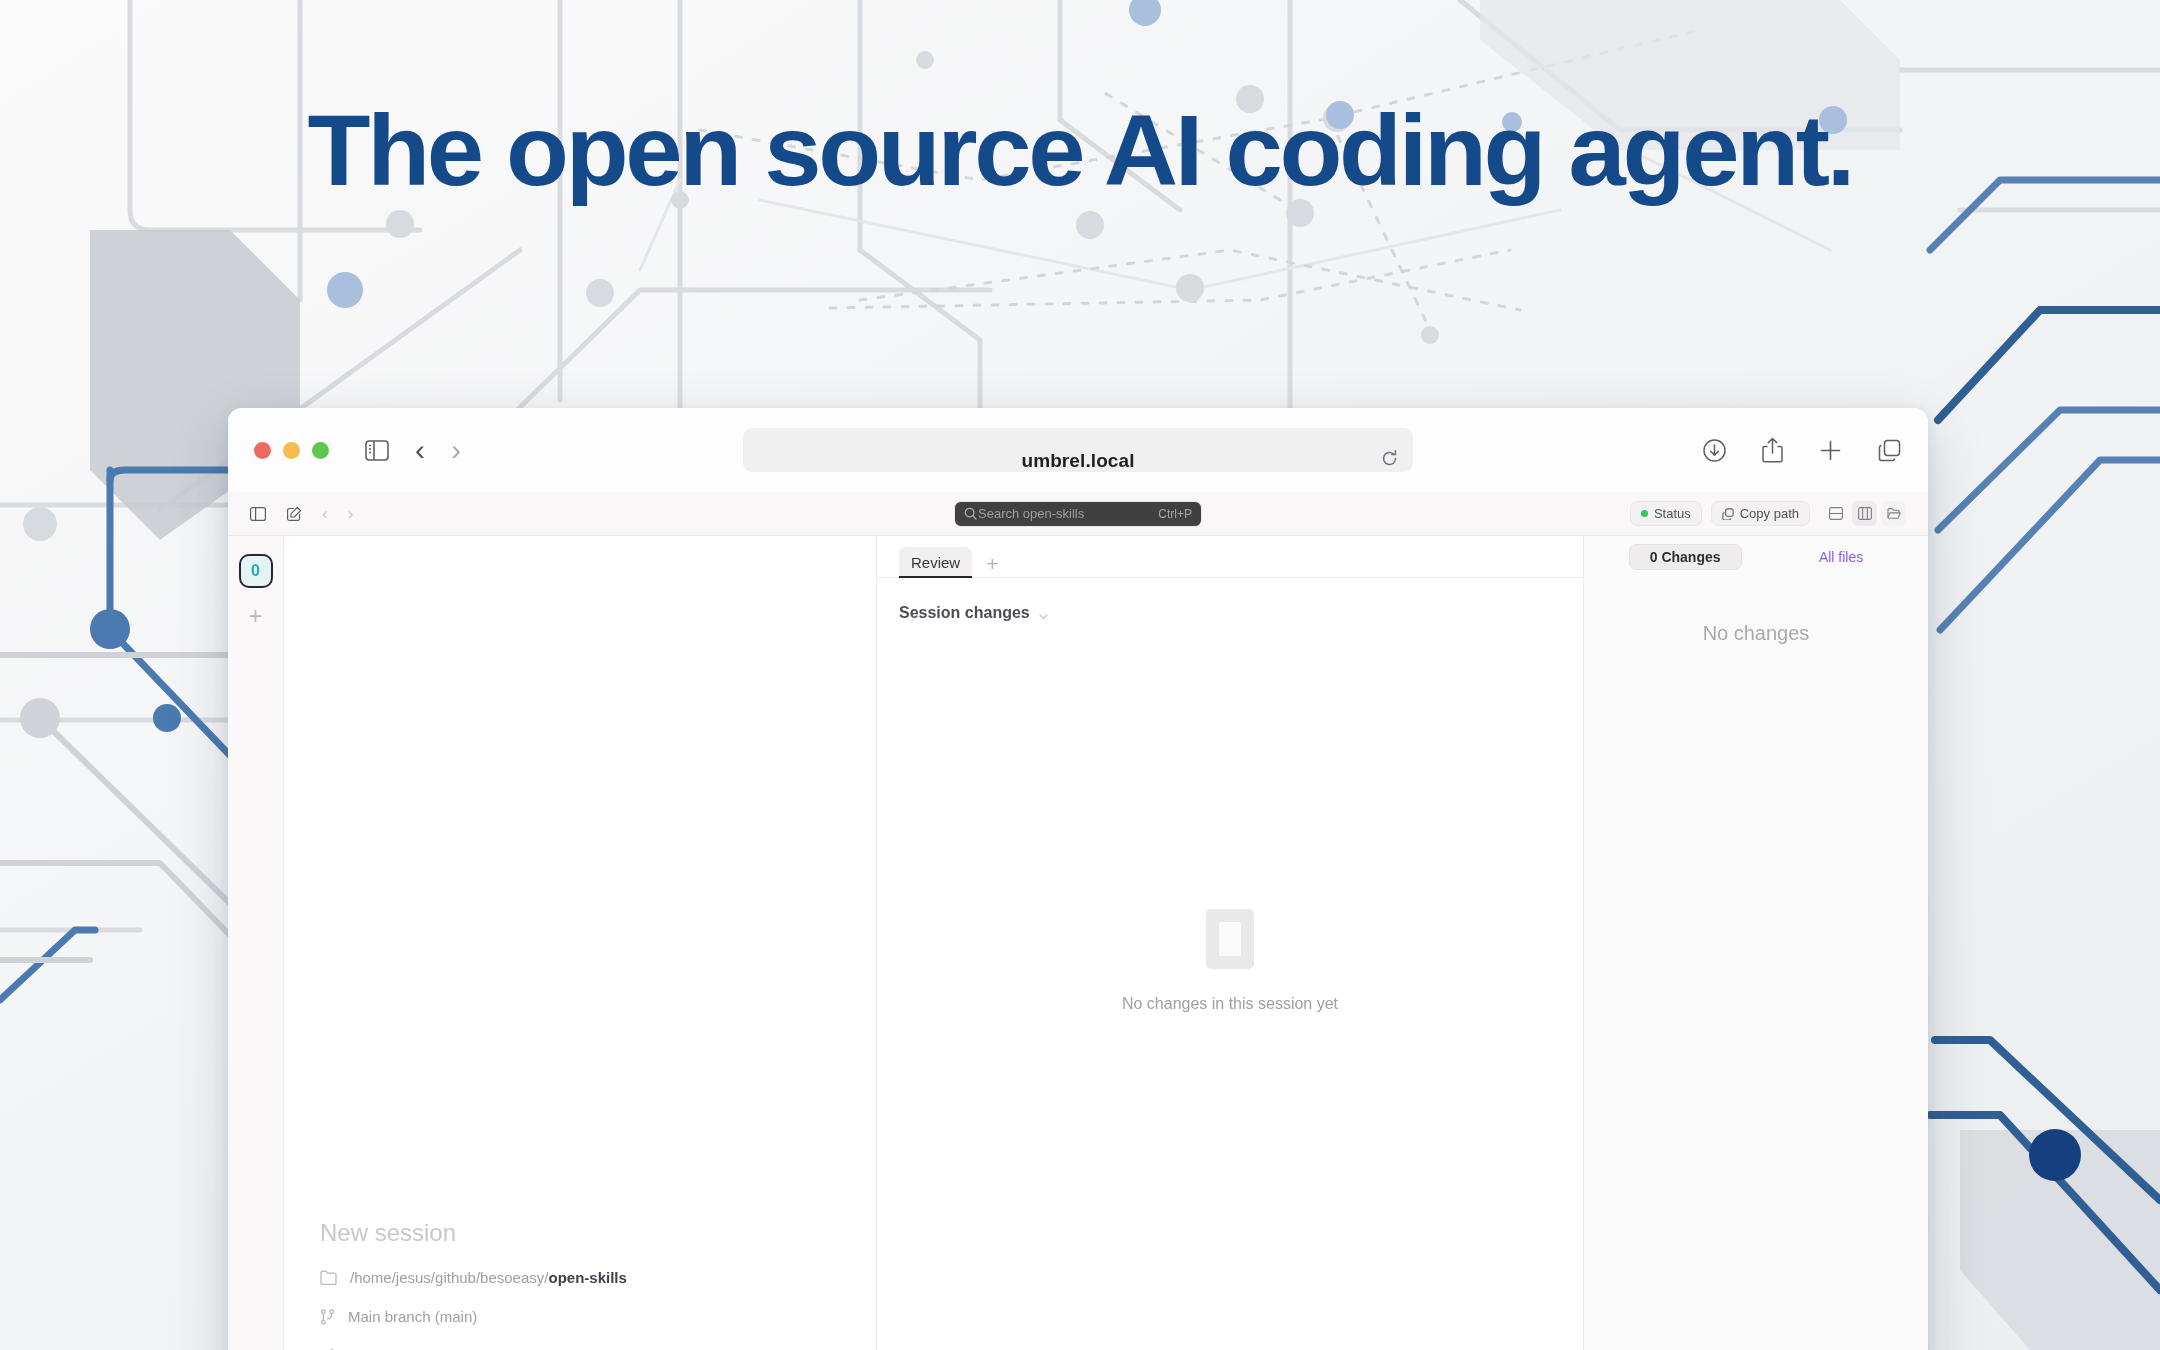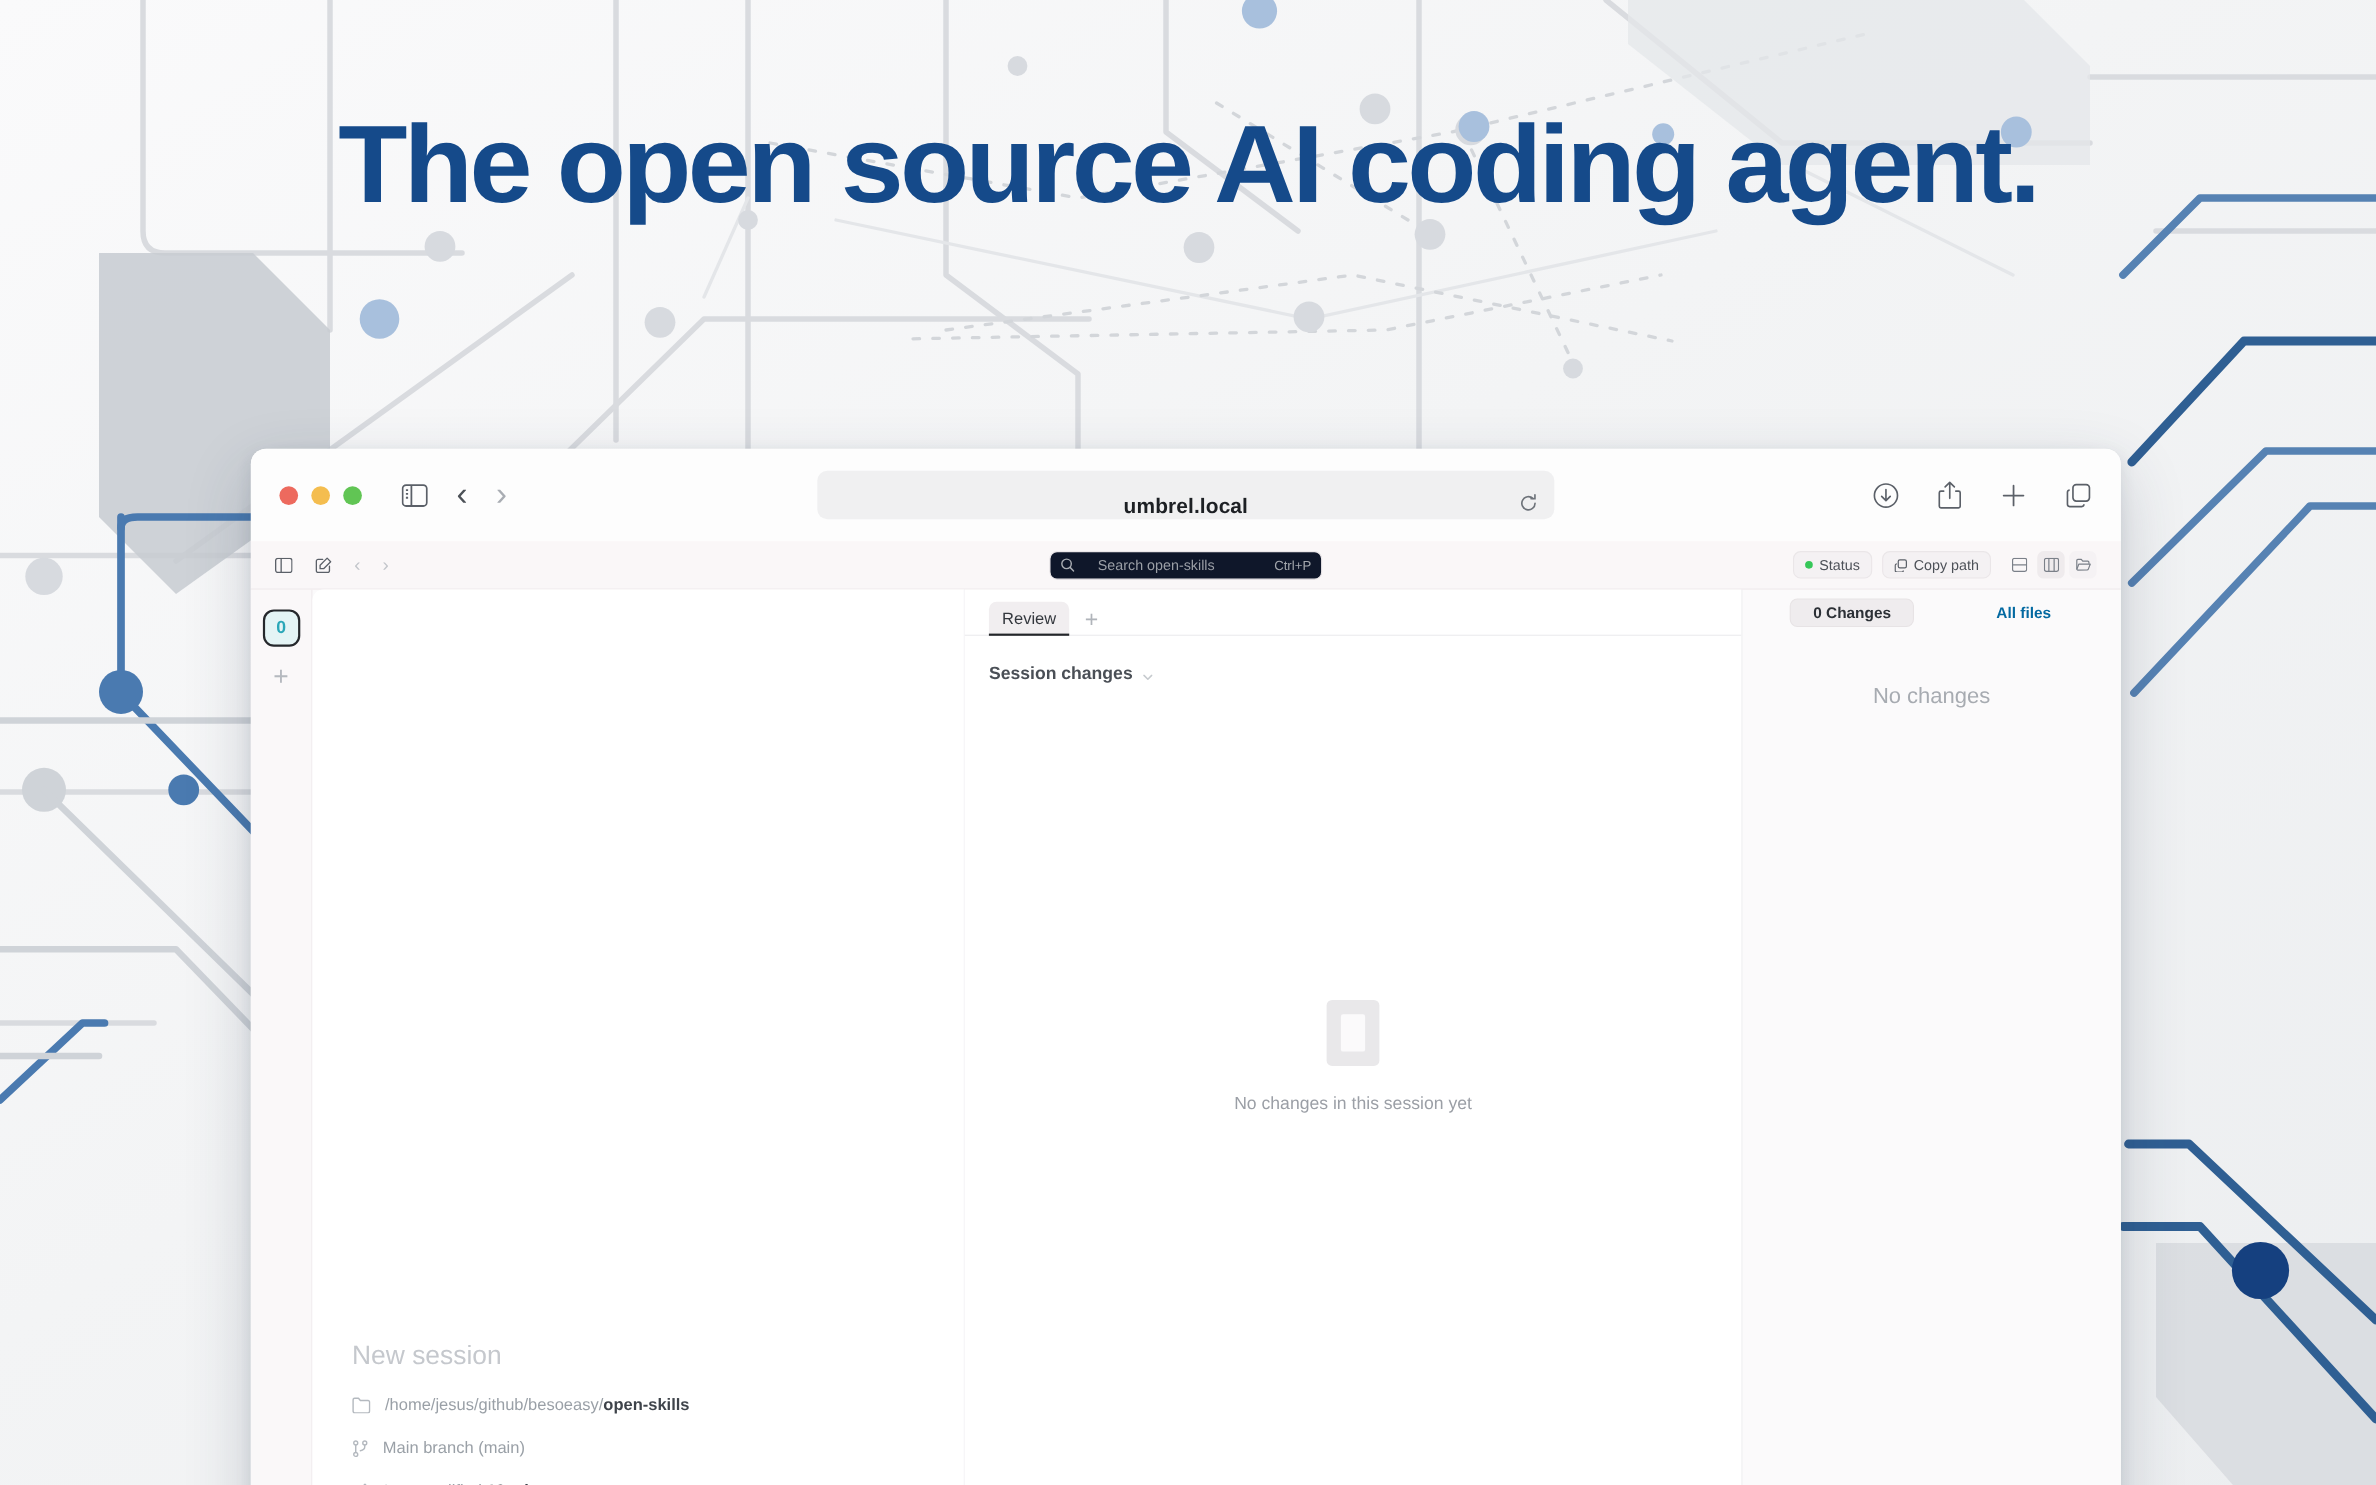--- a/index.html
+++ b/index.html
@@ -70,22 +70,22 @@
   
   .apptoolbar {
     height: 44px; background: #faf7f8; display: flex; align-items: center;
     padding: 0 22px; position: relative; border-bottom: 1px solid #eeeaec;
   }
   .at-left { display: flex; align-items: center; gap: 20px; color: #80858c; }
   .at-left .nav { color: #c3c6cb; font-size: 17px; line-height: 1; }
   .searchbox {
     position: absolute; left: 50%; transform: translateX(-50%);
     width: 248px; height: 26px; border-radius: 7px;
-    background: #0f172a; border: 1px solid #ece8ea;
-    display: flex; align-items: center; padding: 0 9px; gap: 21px;
+    background: #404040; border: 1px solid #ece8ea;
+    display: flex; align-items: center; padding: 0 9px; gap: 1px;
   }
   .searchbox .sq { color: #a9adb3; display: flex; }
   .searchbox .ph { font-size: 13px; color: #9b9fa6; }
   .searchbox .kbd { margin-left: auto; font-size: 12px; color: #a3a7ad; }
 
   .at-right { margin-left: auto; display: flex; align-items: flex-end; gap: 9px; }
   .pill {
     height: 25px; border-radius: 7px; background: #f4f1f3; border: 1px solid #eae6e8;
     display: flex; align-items: center; gap: 6px; padding: 0 10px;
     font-size: 13px; color: #4d5158;
@@ -153,21 +153,21 @@
   }
   .emptyicon i { display: block; width: 22px; height: 34px; background: #fbfafb; border-radius: 2px; }
   .emptytxt { font-size: 16px; color: #9b9fa6; }
 
   
   .right { width: 345px; background: #fbfafb; border-left: 1px solid #ededef; }
   .rhead { height: 42px; display: flex; align-items: center; justify-content: space-around;
            padding: 0 16px; }
   .seg {
     height: 26px; padding: 0 20px; border-radius: 7px; display: flex; align-items: center;
-    font-size: 14px; color: #0369a1; font-weight: bold;
+    font-size: 14px; color: #8b5cf6;
   }
   .seg.active { background: #efecee; border: 1px solid #e7e3e5; color: #2c3036; font-weight: bold; }
   .rbody { padding-top: 44px; text-align: center; font-size: 20px; color: #a7abb1; }
 </style>
 </head>
 <body>
 
 <div id="bg">
   <svg viewBox="0 0 2160 1350" xmlns="http://www.w3.org/2000/svg">
     <defs>

